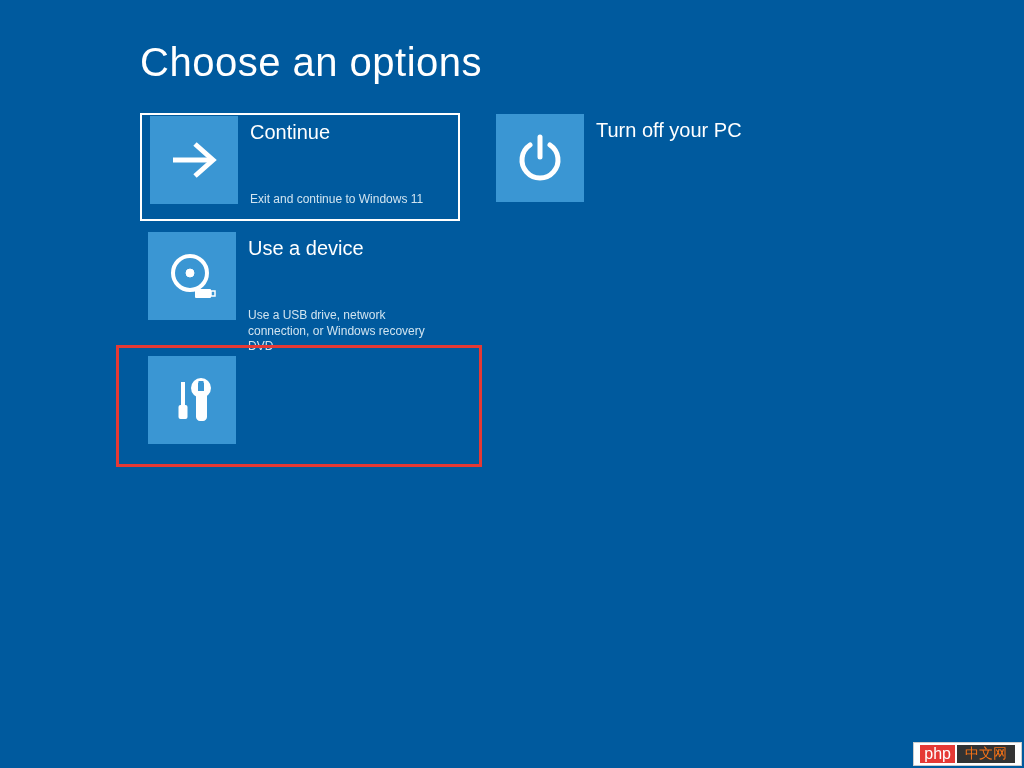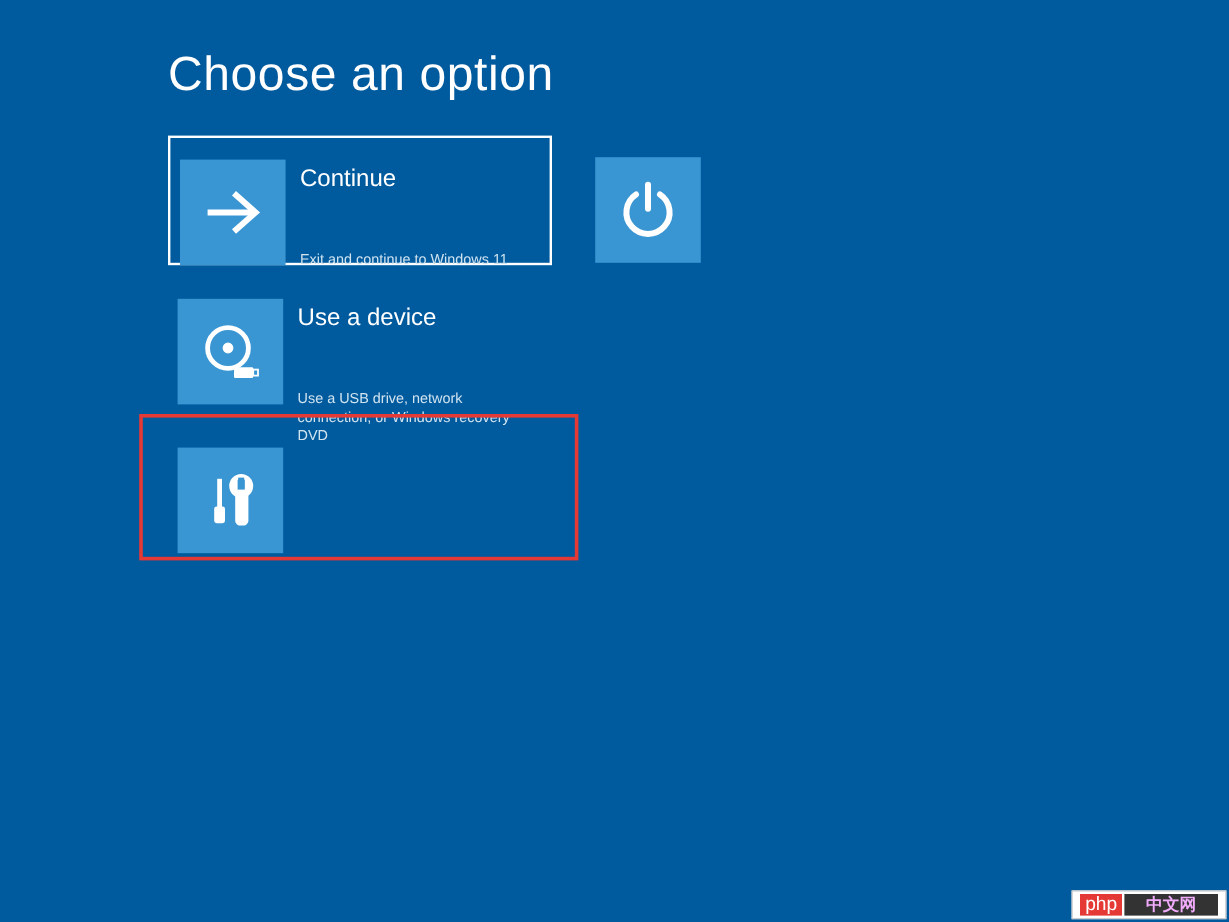--- a/index.html
+++ b/index.html
@@ -32,21 +32,21 @@
     }
     .tile-row {
       display: flex;
       gap: 28px;
     }
     .tile {
       width: 320px;
       height: 108px;
       display: flex;
       align-items: flex-start;
-      padding: 18px 8px;
+      padding: 1px 8px;
       cursor: pointer;
       position: relative;
     }
     .tile.selected {
       border: 2px solid #ffffff;
     }
     .highlight-box {
       position: absolute;
       border: 3px solid #e53935;
       pointer-events: none;
@@ -93,34 +93,33 @@
     }
     .wm-php {
       background: #e53935;
       color: #fff;
       font-weight: normal;
       font-size: 16px;
       padding: 0 4px;
       font-family: Arial, sans-serif;
     }
     .wm-rest {
-      color: #f0abfc;
+      color: #f97316;
       font-size: 14px;
       font-family: Arial, sans-serif;
       background: #333;
-      padding: 0 18px;
-      font-weight: bold;
+      padding: 0 8px;
     }
     svg { display: block; }
   </style>
 </head>
 <body>
 
 <div class="container">
-  <h1 class="page-title">Choose an option</h1>
+  <h1 class="page-title">Choose an options</h1>
 
   <div class="tiles">
 
     <div class="tile-row">
 
       <div class="tile selected">
         <div class="icon-box">
           <svg width="54" height="54" viewBox="0 0 54 54">
             <g stroke="#ffffff" stroke-width="5" fill="none" stroke-linecap="butt">
               <line x1="6" y1="27" x2="44" y2="27"></line>
@@ -135,20 +134,24 @@
       </div>
 
       <div class="tile">
         <div class="icon-box">
           <svg width="54" height="54" viewBox="0 0 54 54">
             <g stroke="#ffffff" stroke-width="5" fill="none" stroke-linecap="round">
               <path d="M 37 14 A 18 18 0 1 1 17 14"></path>
               <line x1="27" y1="6" x2="27" y2="26"></line>
             </g>
           </svg>
+        </div>
+        <div class="tile-text">
+          <div class="tile-title">Turn off your PC</div>
+          <div class="tile-desc"></div>
         </div>
       </div>
 
     </div>
 
     <div class="tile-row">
       <div class="tile">
         <div class="icon-box">
           <svg width="54" height="54" viewBox="0 0 54 54">
             <g stroke="#ffffff" fill="none">

